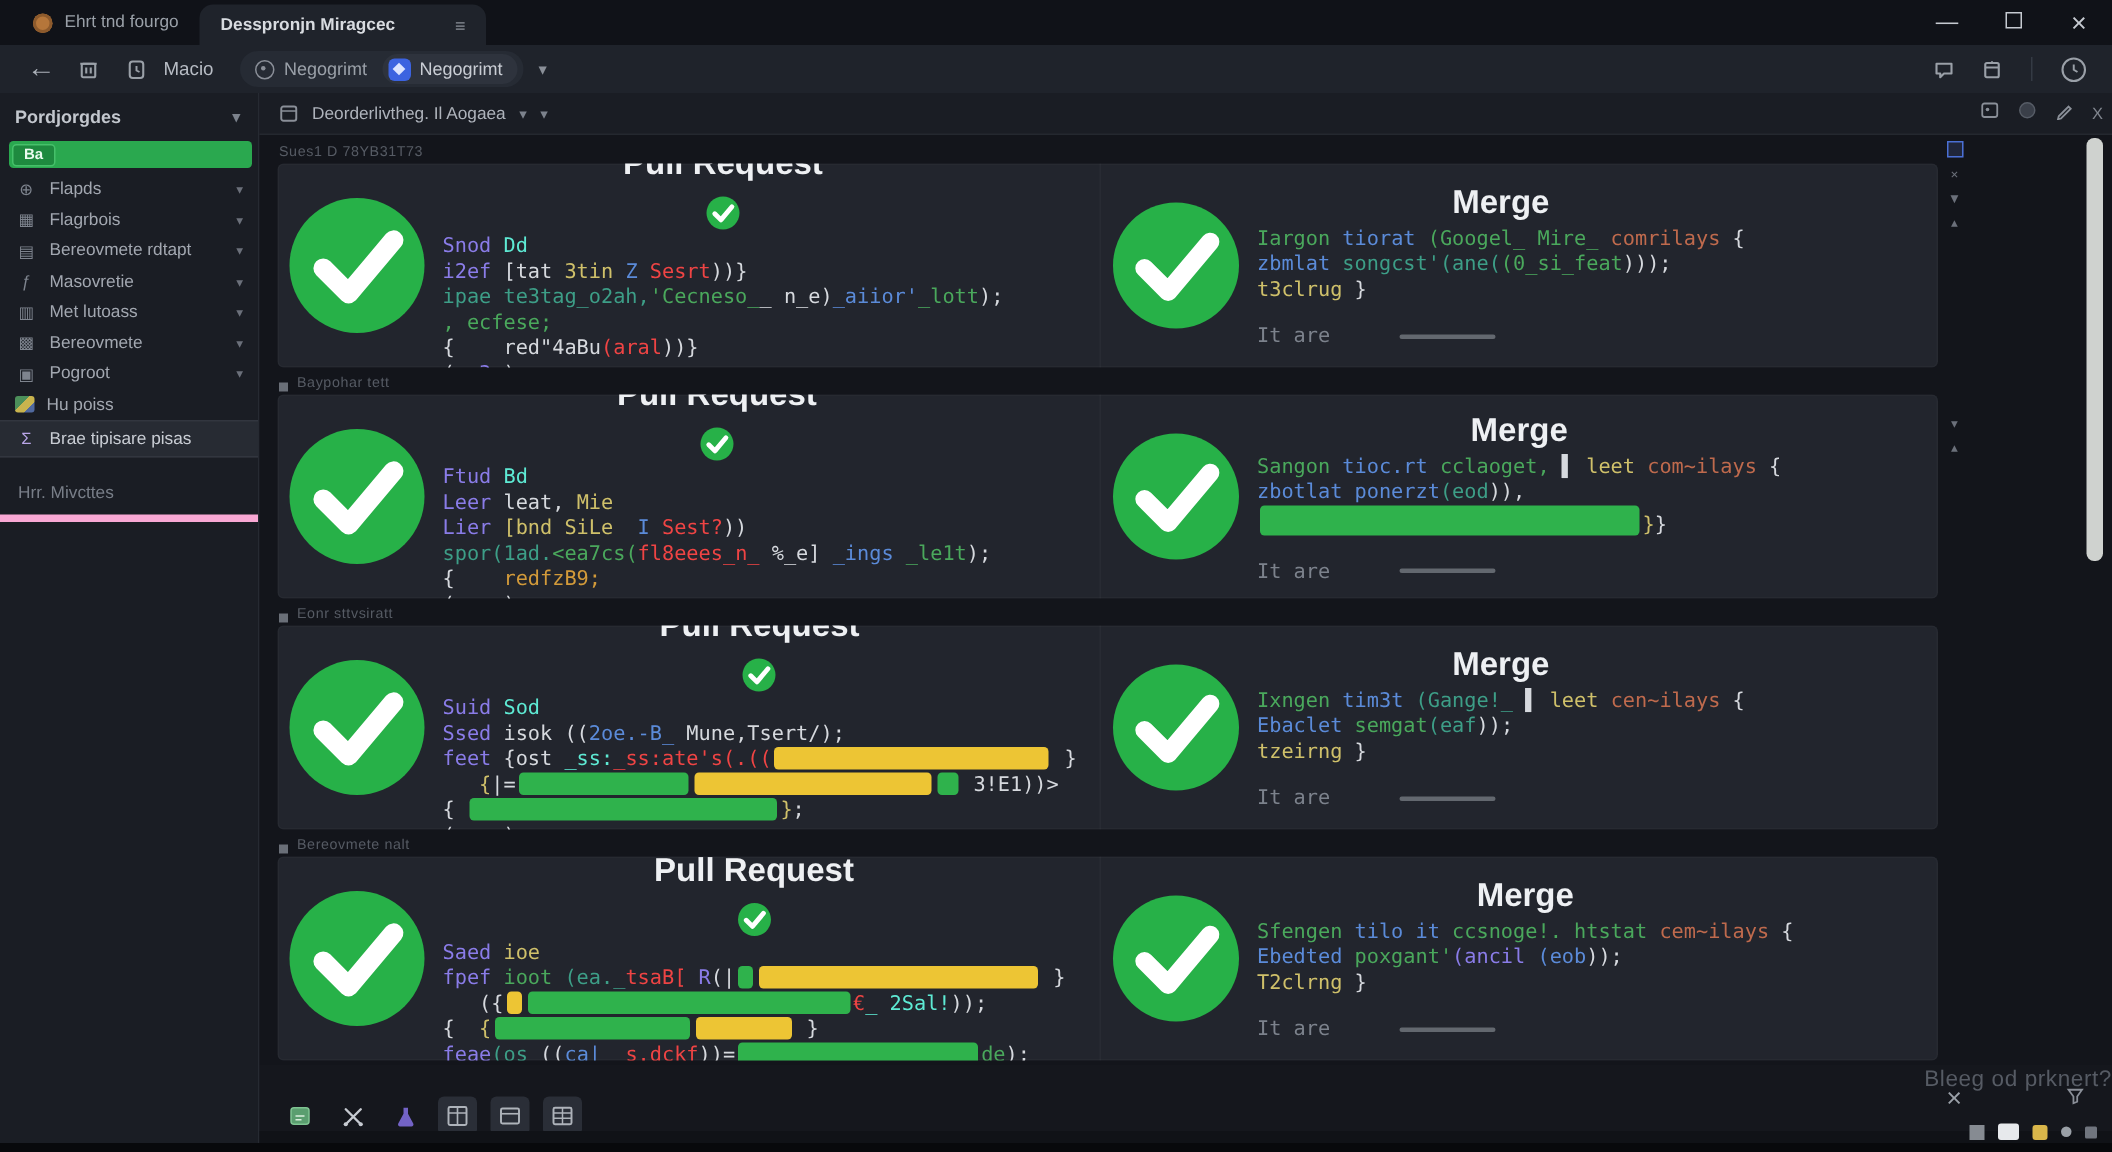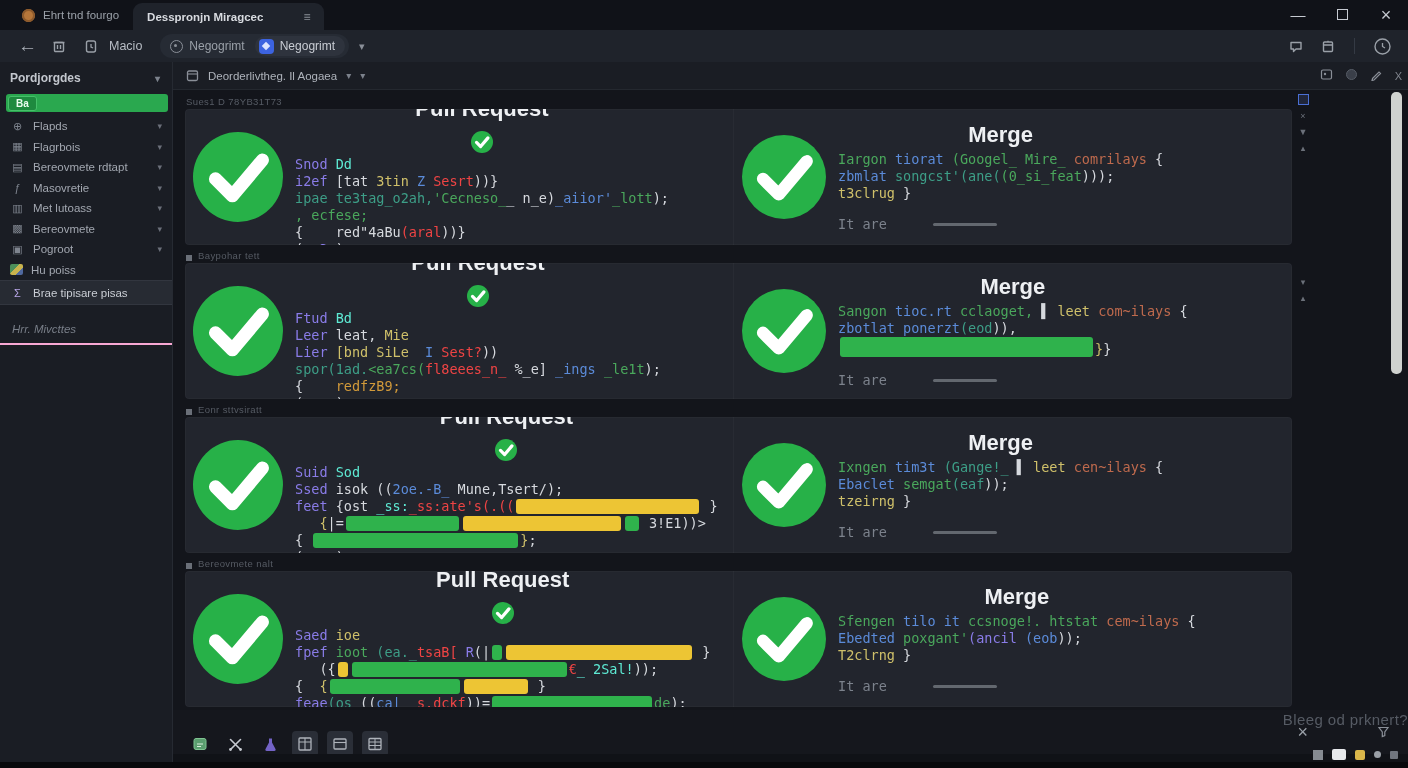--- a/index.html
+++ b/index.html
@@ -46,21 +46,21 @@
   .sb-selected .chip{background:#1e8a3f;border:1px solid #46c06a;border-radius:3px;color:#eafbef;
     font-size:10px;font-weight:bold;padding:1px 7px;margin-left:2px;}
   .sb-selected .mark{position:absolute;right:-14px;top:1px;color:#7c828c;font-size:9px;}
   .side-item{display:flex;align-items:center;gap:8px;height:20.5px;padding:0 10px;color:#a2a7b0;font-size:11.5px;position:relative;}
   .side-item .ico{width:15px;text-align:center;color:#7e848e;font-size:11px;flex:none;}
   .side-item .chev{position:absolute;right:10px;color:#6b707a;font-size:9px;}
   .side-item.hl{background:#272b33;border-top:1px solid #32363f;border-bottom:1px solid #32363f;height:23px;color:#c9cdd4;}
   .side-item.hl .ico{color:#b9a6e8;}
   .side-item.palette .ico{width:13px;height:11px;border-radius:2px;
     background:linear-gradient(135deg,#4c8f5a 0 40%,#c9b44e 40% 70%,#50699f 70%);}
-  .sb-footer{margin-top:10px;padding:8px 12px;color:#787e88;font-size:11.5px;border-bottom:2px solid #f9a8d4;font-style:italic;}
+  .sb-footer{margin-top:10px;padding:8px 12px;color:#787e88;font-size:11.5px;border-bottom:5px solid #f9a8d4;}
 
   
   .main{flex:1;display:flex;flex-direction:column;min-width:0;}
   .secondbar{height:28px;background:#1a1d24;border-bottom:1px solid #24282f;display:flex;align-items:center;
     padding:0 10px 0 12px;position:relative;}
   .bc-ico{color:#8a8f98;margin-right:8px;display:inline-flex;}
   .bc-label{color:#aeb3bb;font-size:11.5px;}
   .bc-chev{color:#7c828c;font-size:10px;margin-left:9px;}
   .sb2-right{position:absolute;right:6px;display:flex;align-items:center;gap:12px;color:#8a8f98;}
   .sb2-right .xletter{font-size:11px;color:#80858e;}

